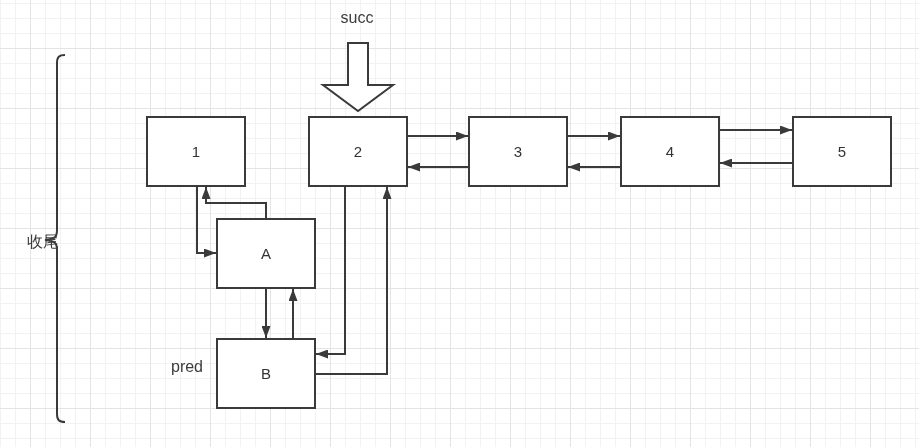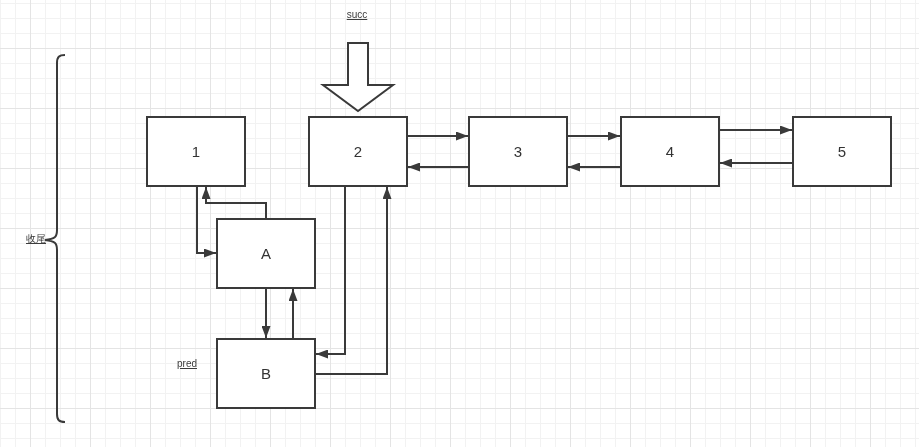--- a/index.html
+++ b/index.html
@@ -38,26 +38,25 @@
     align-items: center;
     justify-content: center;
   }
   .node-label {
     font-size: 15px;
     color: #333333;
     user-select: none;
   }
   .free-label {
     position: absolute;
-    font-size: 10px;
+    font-size: 16px;
     color: #3c3c3c;
     text-align: center;
     white-space: nowrap;
     user-select: none;
-    text-decoration: underline;
   }
 </style>
 </head>
 <body>
 
 <div class="canvas">
 
   <svg class="edges-layer" width="919" height="447" viewBox="0 0 919 447" fill="none" xmlns="http://www.w3.org/2000/svg">
     <defs>
       <marker id="arrow" markerUnits="userSpaceOnUse" markerWidth="12" markerHeight="9" refX="12" refY="4.5" orient="auto">
@@ -103,15 +102,15 @@
   </div>
   <div class="node" style="left:216px; top:218px;">
     <span class="node-label">A</span>
   </div>
   <div class="node" style="left:216px; top:338px;">
     <span class="node-label">B</span>
   </div>
 
   <div class="free-label" style="left:327px; top:9px; width:60px;">succ</div>
   <div class="free-label" style="left:157px; top:358px; width:60px;">pred</div>
-  <div class="free-label" style="left:10px; top:232px; width:52px;">收尾</div>
+  <div class="free-label" style="left:17px; top:232px; width:52px;">收尾</div>
 
 </div>
 
 </body></html>

